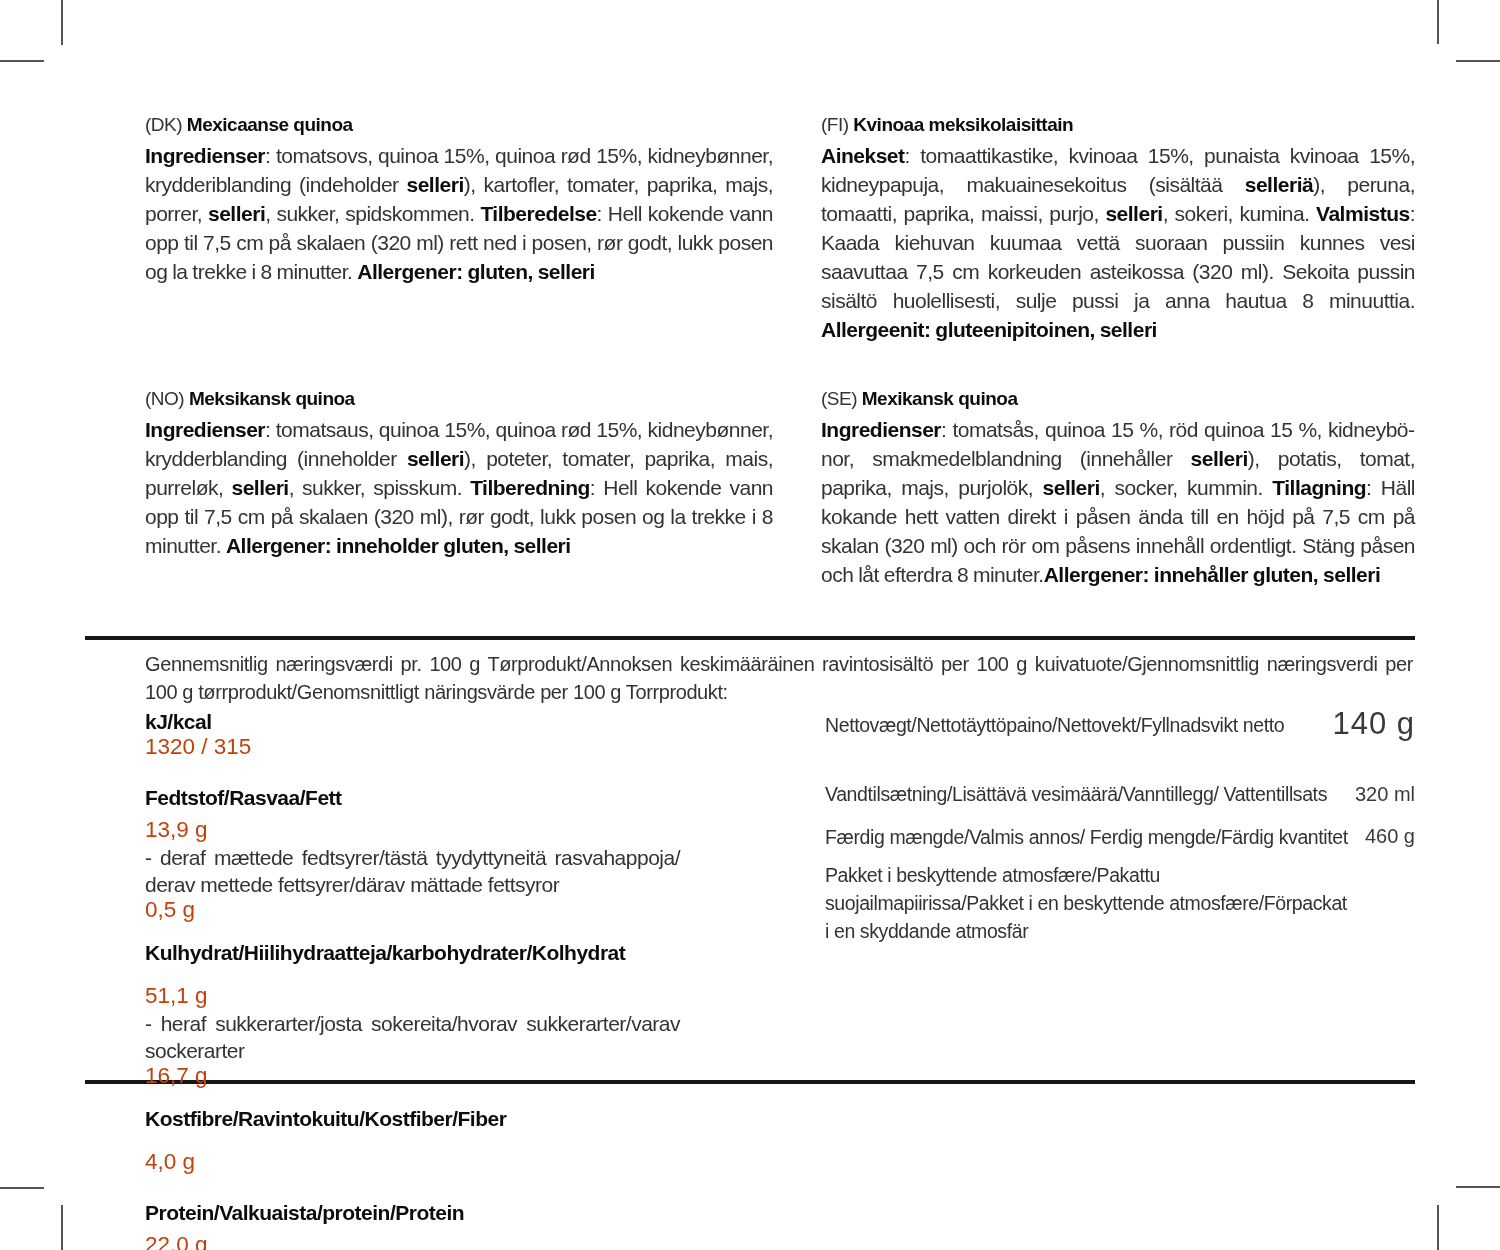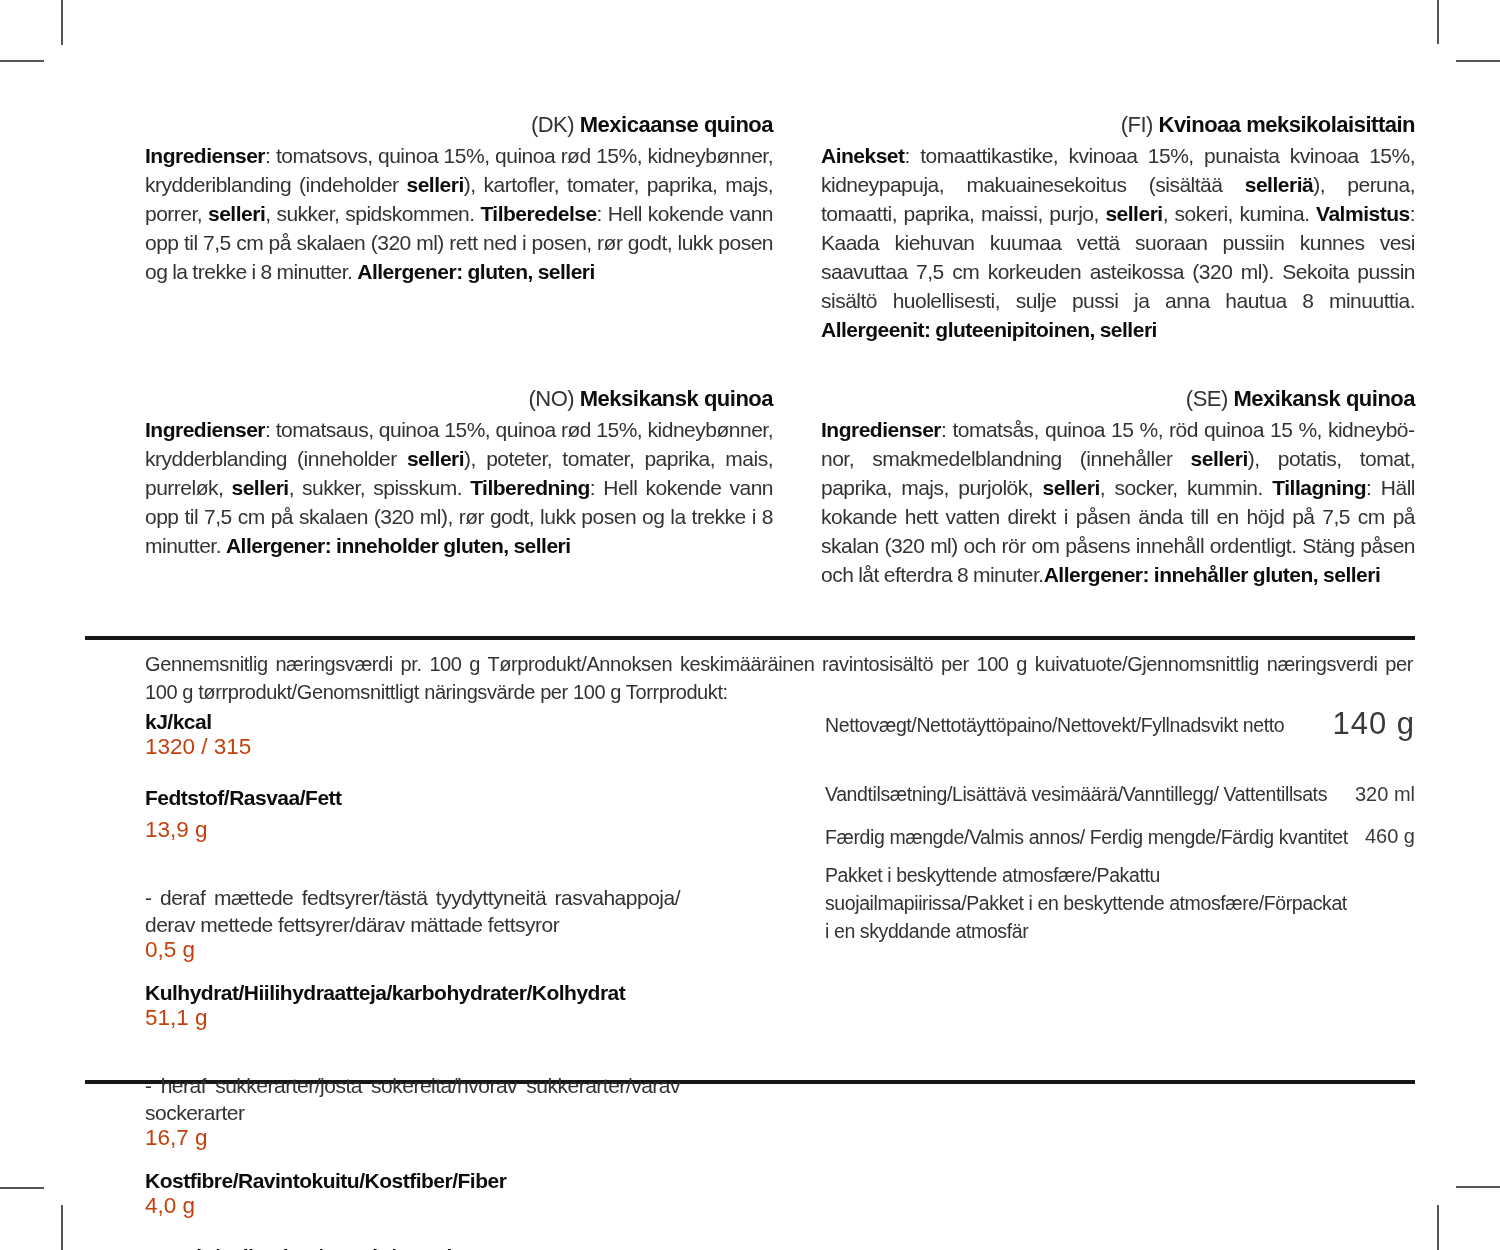--- a/index.html
+++ b/index.html
@@ -5,21 +5,21 @@
   html,body { margin:0; padding:0; }
   body {
     width:1500px; height:1250px; background:#ffffff;
     font-family:"Liberation Sans","DejaVu Sans",sans-serif;
     color:#333333; position:relative; overflow:hidden;
   }
   b { color:#0d0d0d; font-weight:700; }
 
   
   .sec { position:absolute; }
-  .sec-head { font-size:22px; line-height:29px; margin:0 0 2px 0; letter-spacing:-0.5px;text-align:right; }
+  .sec-head { font-size:19px; line-height:29px; margin:0 0 2px 0; letter-spacing:-0.5px; }
   .sec-body { font-size:21px; line-height:29px; margin:0; text-align:justify;
               letter-spacing:-0.5px; word-spacing:-0.5px; }
   .sec-dk { left:145px; top:110px; width:628px; }
   .sec-fi { left:821px; top:110px; width:594px; }
   .sec-no { left:145px; top:384px; width:628px; }
   .sec-se { left:821px; top:384px; width:594px; }
 
   
   .rule { position:absolute; height:4px; background:#161616; }
   .rule-top { left:85px; top:636px; width:1330px; }
@@ -28,25 +28,25 @@
   
   .intro { position:absolute; left:145px; top:650px; width:1268px;
            font-size:20px; line-height:28px; text-align:justify;
            letter-spacing:-0.4px; margin:0; }
 
   
   .ntable { position:absolute; left:145px; top:708px; width:612px; }
   .nrow { display:flex; justify-content:space-between; align-items:flex-start;flex-direction:column; }
   .nrow .lab { font-weight:700; color:#0d0d0d; font-size:21px; line-height:27px;
                letter-spacing:-0.5px; }
-  .nrow.sub .lab { font-weight:400; color:#333333; width:535px; text-align:justify;margin-top:40px; }
+  .nrow.sub .lab { font-weight:400; color:#333333; width:535px; text-align:justify; }
   .nrow .val { font-size:22.5px; line-height:27px; white-space:nowrap;
                text-align:right; margin-top:-2px; letter-spacing:0; color:#c2410c; }
   .gap-lg { margin-top:24px;gap:7px; }
-  .gap-md { margin-top:16px; }
+  .gap-md { margin-top:16px;gap:18px; }
   .gap-sm { margin-top:1px; }
 
   
   .rpanel { position:absolute; left:825px; top:712px; width:590px; }
   .rrow { display:flex; justify-content:space-between; align-items:flex-start; }
   .rrow .rlab { font-size:19.5px; line-height:27px; letter-spacing:-0.4px; white-space:nowrap; }
   .rrow .rval { font-size:20px; line-height:27px; white-space:nowrap; margin-top:-1px;
                 color:#3a3a3a; margin-left:8px; }
   .rrow.big .rval { font-size:31px; line-height:31px; margin-top:-4px; letter-spacing:1px; }
   .rrow-2 { margin-top:42px;align-items:center; }

